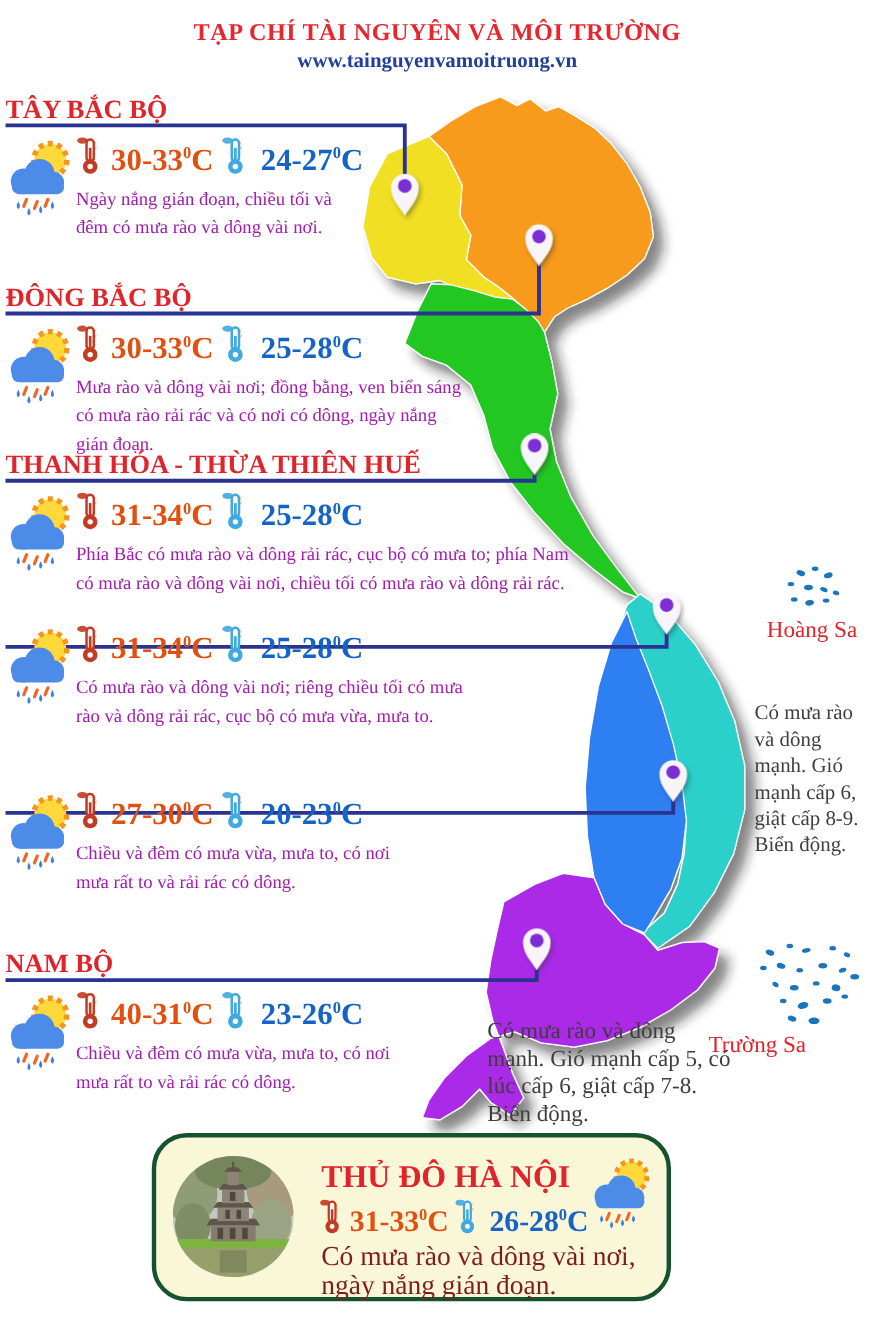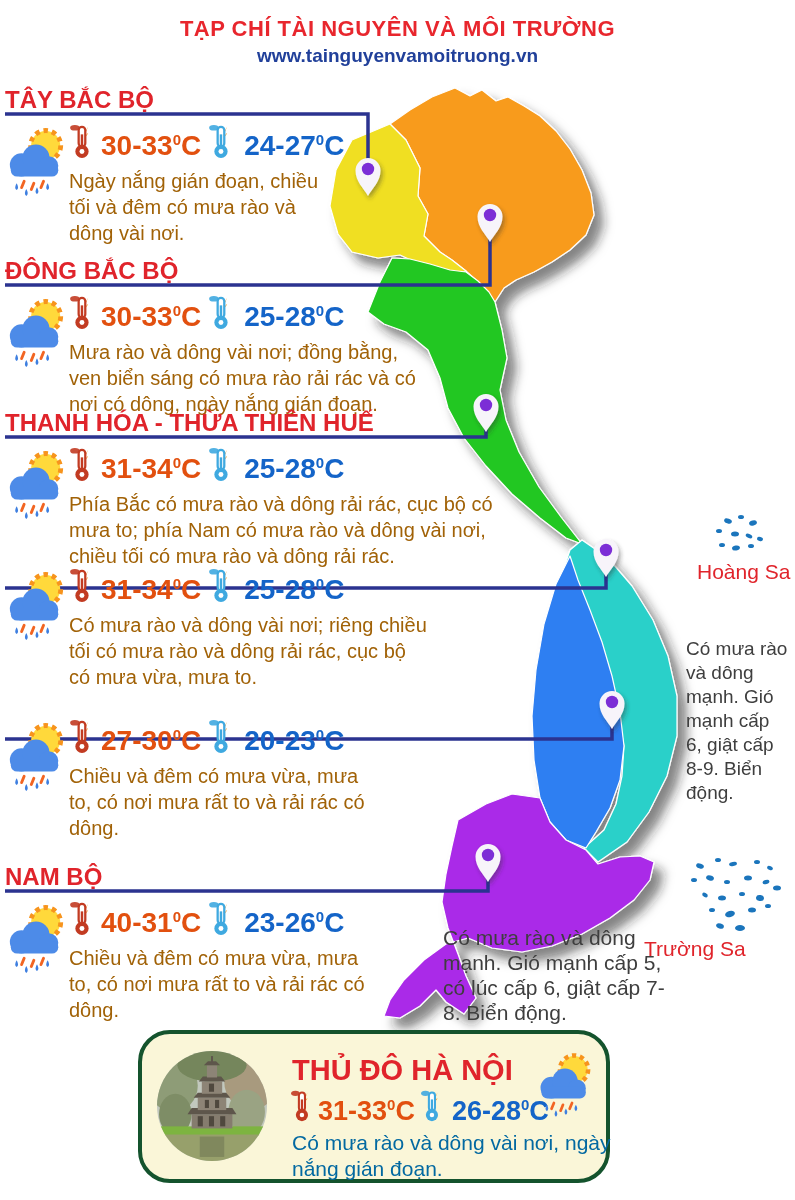--- a/index.html
+++ b/index.html
@@ -1,18 +1,18 @@
 <!DOCTYPE html>
 <html><head>
 <meta charset="utf-8">
 <style>
   * { box-sizing: border-box; margin: 0; padding: 0; }
   html,body { background:#ffffff; }
   body { font-family: "Liberation Sans", sans-serif; }
-  #canvas { position:relative; width:795px; height:1200px; background:#ffffff; overflow:hidden; }
+  #canvas { position:relative; width:795px; height:1200px; background:#ffffff; overflow:hidden;font-family:Liberation Serif, serif; }
 
   
   .masthead { position:absolute; left:0; top:16px; width:795px; text-align:center; }
   .masthead h1 { font-size:22px; font-weight:bold; color:#E8262D; letter-spacing:0.5px; }
   .masthead a { display:inline-block; margin-top:3px; font-size:19px; font-weight:bold; color:#21409A; text-decoration:none; }
 
   
   svg.maplayer { position:absolute; left:0; top:0; width:795px; height:1200px; z-index:1; }
 
   
@@ -23,37 +23,37 @@
   .wicon svg { width:100%; height:100%; }
   .temps { display:flex; align-items:flex-start; gap:7px; }
   .thermo { width:25px; height:36px; display:inline-block; }
   .thermo svg { width:100%; height:100%; }
   .thermo.hot { color:#C23B22; }
   .thermo.cold { color:#3FA9E0; }
   .temp { font-size:28px; font-weight:bold; line-height:34px; white-space:nowrap; }
   .temp sup { font-size:15px; }
   .temp.hi { color:#E2500F; }
   .temp.lo { color:#1464C8; margin-left:4px; }
-  .desc { font-size:20px; line-height:26px; color:#a16207; margin-top:5px; }
+  .desc { font-size:17px; line-height:26px; color:#a21caf; margin-top:5px; }
 
   
   .island-label { position:absolute; z-index:2; color:#E0242B; font-size:21px; }
   .seatext { position:absolute; z-index:2; text-align:left; color:#3E3E3E; font-size:19px; line-height:24px; }
   .seatext.south { font-size:21px; line-height:25px; }
 
   
   .capital { position:absolute; left:138px; top:1030px; width:472px; height:153px; z-index:3;
              background:#FAF6D8; border:4px solid #14532d; border-radius:32px; }
   .capital .photo { position:absolute; left:15px; top:17px; width:110px; height:110px; border-radius:50%; overflow:hidden; }
   .capital .photo svg { width:100%; height:100%; display:block; }
   .capital .ctitle { position:absolute; left:150px; top:20px; font-size:29px; font-weight:bold; color:#E0242B; }
   .capital .ctemps { position:absolute; left:148px; top:55px; display:flex; align-items:flex-start; gap:5px; }
   .capital .ctemps .thermo { width:23px; height:33px; }
   .capital .ctemps .temp { font-size:27px; line-height:32px; }
-  .capital .cdesc { position:absolute; left:150px; top:96px; width:320px; font-size:21px; line-height:26px; color:#0369a1; }
+  .capital .cdesc { position:absolute; left:150px; top:96px; width:320px; font-size:25px; line-height:26px; color:#7f1d1d; }
   .capital .cwicon { position:absolute; right:12px; top:14px; width:58px; height:72px; }
   .capital .cwicon svg { width:100%; height:100%; }
 </style>
 </head>
 <body>
 
 <div id="canvas">
 
   <div class="masthead">
     <h1>TẠP CHÍ TÀI NGUYÊN VÀ MÔI TRƯỜNG</h1>

